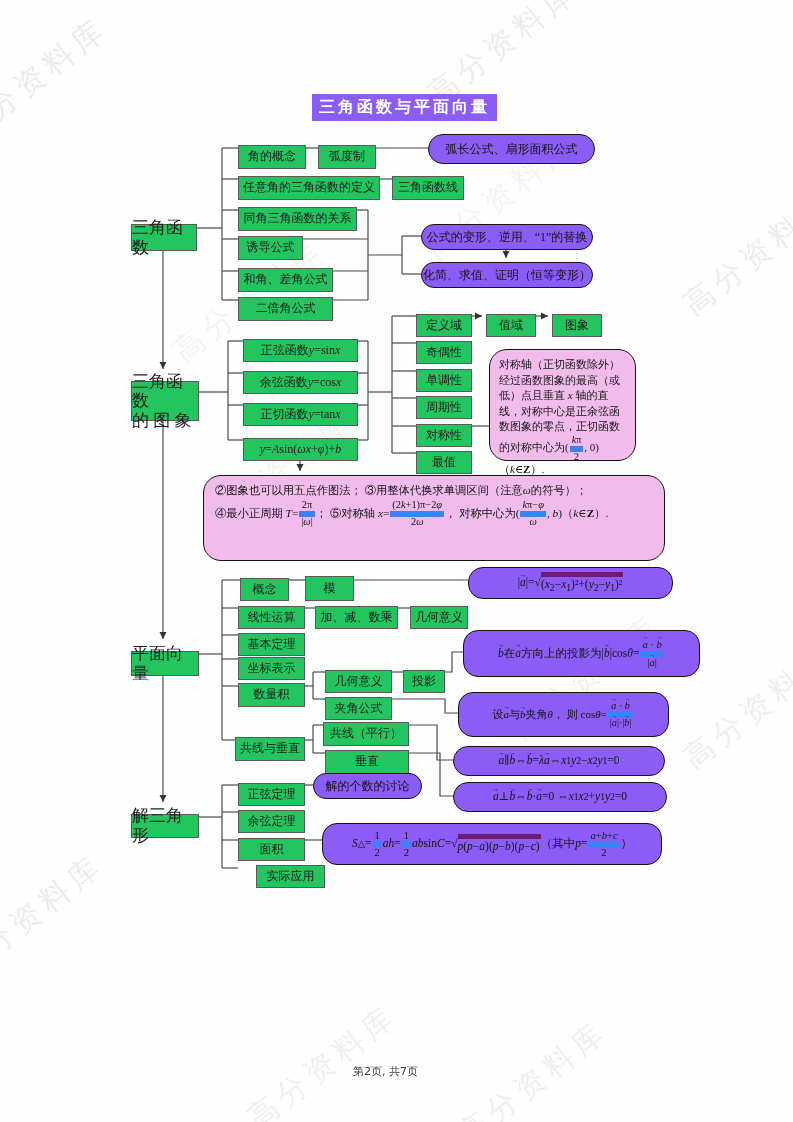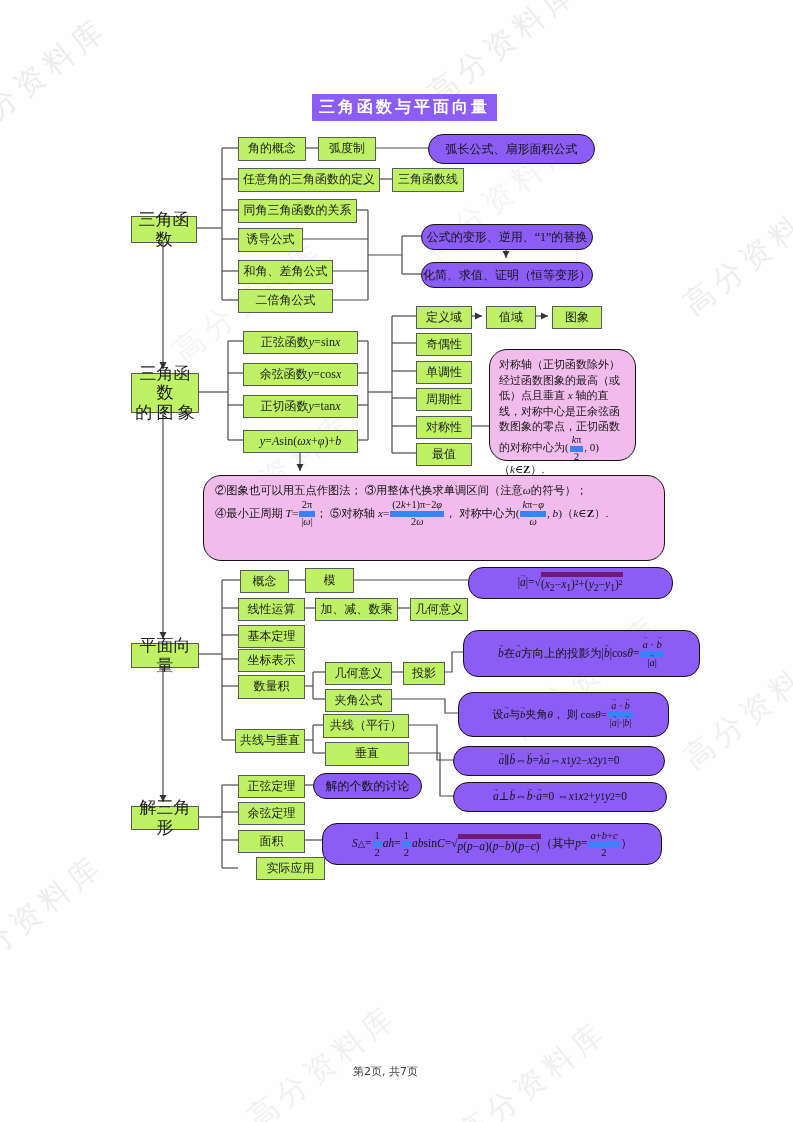--- a/index.html
+++ b/index.html
@@ -6,23 +6,23 @@
   #page{position:relative;width:793px;height:1122px;background:#fefefe;overflow:hidden;
         font-family:"Liberation Serif","DejaVu Serif",serif;color:#222;}
   
   .wm{position:absolute;white-space:nowrap;font-size:30px;letter-spacing:6px;
       color:rgba(185,175,180,0.45);transform:rotate(-38deg);transform-origin:left center;
       pointer-events:none;font-family:"DejaVu Sans",sans-serif;}
   
   .title{position:absolute;background:#8b5cf6;color:#ffffff;font-weight:bold;
          font-size:16px;letter-spacing:3px;padding:3px 7px;font-family:"DejaVu Sans",sans-serif;}
   
-  .box{position:absolute;border:1px solid #5a5a5a;background:#bef264;
+  .box{position:absolute;border:1px solid #5a5a5a;background:#22c55e;
        display:flex;align-items:center;justify-content:center;
-       font-size:12px;line-height:1.15;text-align:center;color:#1c1c1c;}
+       font-size:12px;line-height:1.15;color:#1c1c1c;margin-top:8px;}
   .pill{position:absolute;border:1.6px solid #141414;background:#8b5cf6;border-radius:15px;
         display:flex;align-items:center;justify-content:center;
         font-size:12px;line-height:1.2;text-align:center;color:#141414;}
   .bigpill{position:absolute;border:1.7px solid #141414;background:#f1bcec;border-radius:18px;
         font-size:11px;line-height:1.5;text-align:left;color:#141414;padding:6px 9px;
         box-sizing:border-box;}
   .root{font-size:17px;}
   svg.conn{position:absolute;left:0;top:0;}
   
   i{font-style:italic;}

